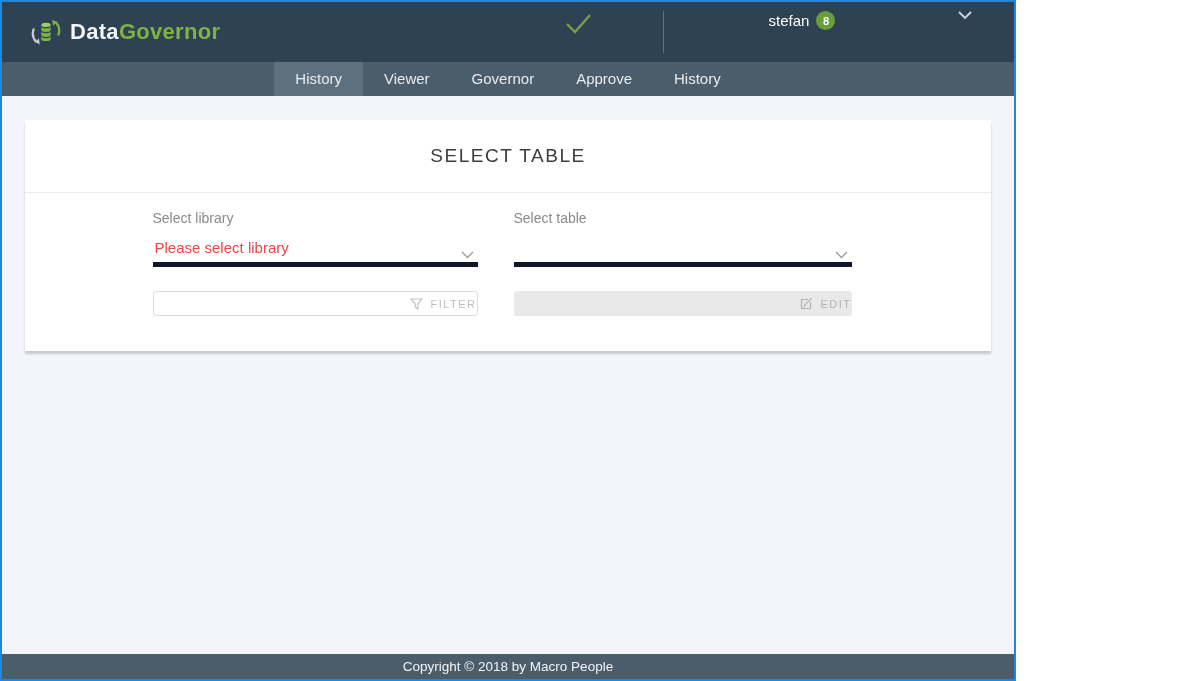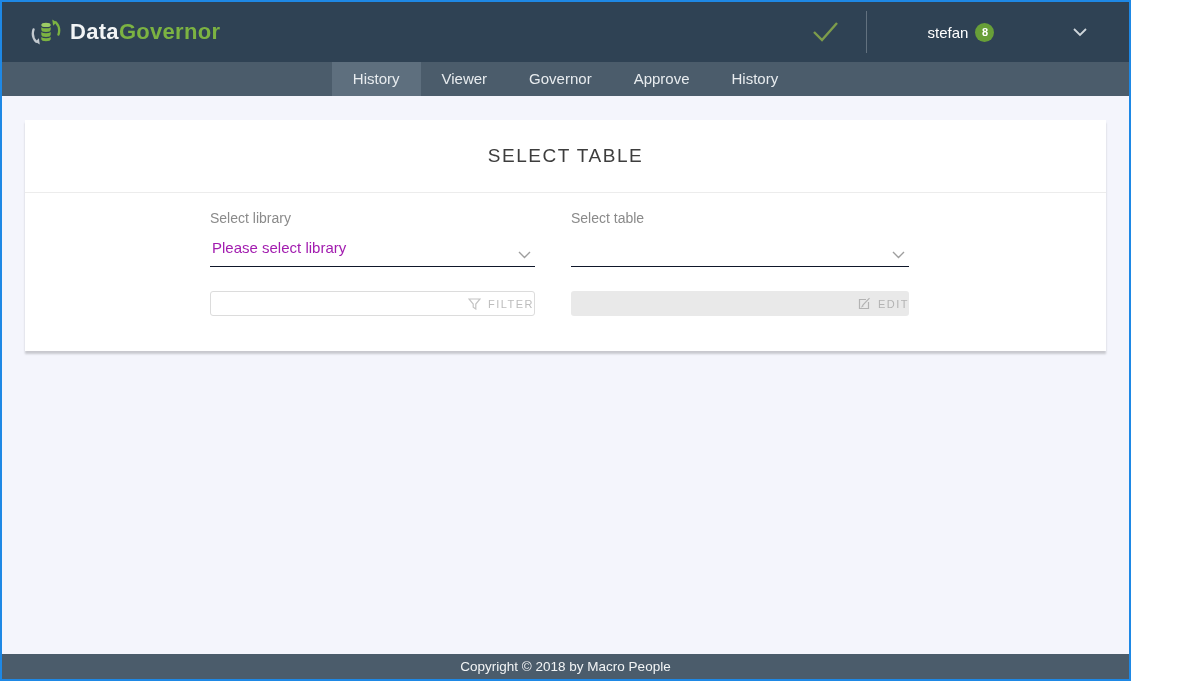--- a/index.html
+++ b/index.html
@@ -1,40 +1,40 @@
 <!DOCTYPE html>
 <html><head>
 <meta charset="utf-8">
 <title>DataGovernor</title>
 <style>
   * { margin: 0; padding: 0; box-sizing: border-box; }
   html, body { width: 1198px; height: 681px; }
   body { font-family: "Liberation Sans", "DejaVu Sans", sans-serif; }
 
   .app {
-    width: 1131px; height: 681px;
+    width: 1016px; height: 681px;
     border: 2px solid #1e88e5;
     display: flex; flex-direction: column;
     background: #f4f5fc;
     overflow: hidden;
   }
 
   
   .topbar {
     height: 60px; flex: 0 0 60px;
     background: #2f4254;
     display: flex; align-items: center;
     padding: 0 26px 0 28px;
   }
   .logo { display: flex; align-items: center; gap: 8px; }
   .logo-text { font-size: 22px; font-weight: bold; letter-spacing: .3px; }
   .logo-text .t1 { color: #f2f4f5; }
   .logo-text .t2 { color: #7cb342; }
 
-  .topbar-right { margin-left: auto; display: flex; align-items: center; }
+  .topbar-right { margin-left: auto; display: flex; align-items: flex-start; gap: 44px; }
   .check-icon { margin-right: 26px; display: flex; }
   .topbar-divider { width: 1px; height: 42px; background: #8d99a3; opacity: .55; }
   .userblock {
     width: 168px; display: flex; align-items: center; justify-content: center;
     gap: 7px; margin-left: 10px;
   }
   .username { color: #ffffff; font-size: 15px; }
   .user-badge {
     width: 19px; height: 19px; border-radius: 50%;
     background: #689f38; color: #fff;
@@ -73,24 +73,24 @@
   }
   .card-body {
     padding: 17px 12px 35px 0;
     display: flex; justify-content: center; gap: 36px;
   }
   .form-col-left  { width: 325px; }
   .form-col-right { width: 338px; }
   .field-label { font-size: 14px; color: #8a8a8a; margin-bottom: 13px; }
   .select {
     position: relative;
-    border-bottom: 1px solid #0f172a;
+    border-bottom: 5px solid #0f172a;
     padding: 0 24px 9px 2px;
     height: 28px;
-    font-size: 15px; color: #a21caf;
+    font-size: 15px; color: #ef4444;
     cursor: pointer;
   }
   .select .caret { position: absolute; right: 4px; top: 6px; }
   .btn-row { margin-top: 24px; }
   .btn {
     width: 100%; height: 25px;
     display: flex; align-items: center; justify-content: flex-end; gap: 7px;
     font-size: 11px; letter-spacing: 1.5px;
     border-radius: 3px; cursor: pointer;
     font-family: "Liberation Sans", sans-serif;

